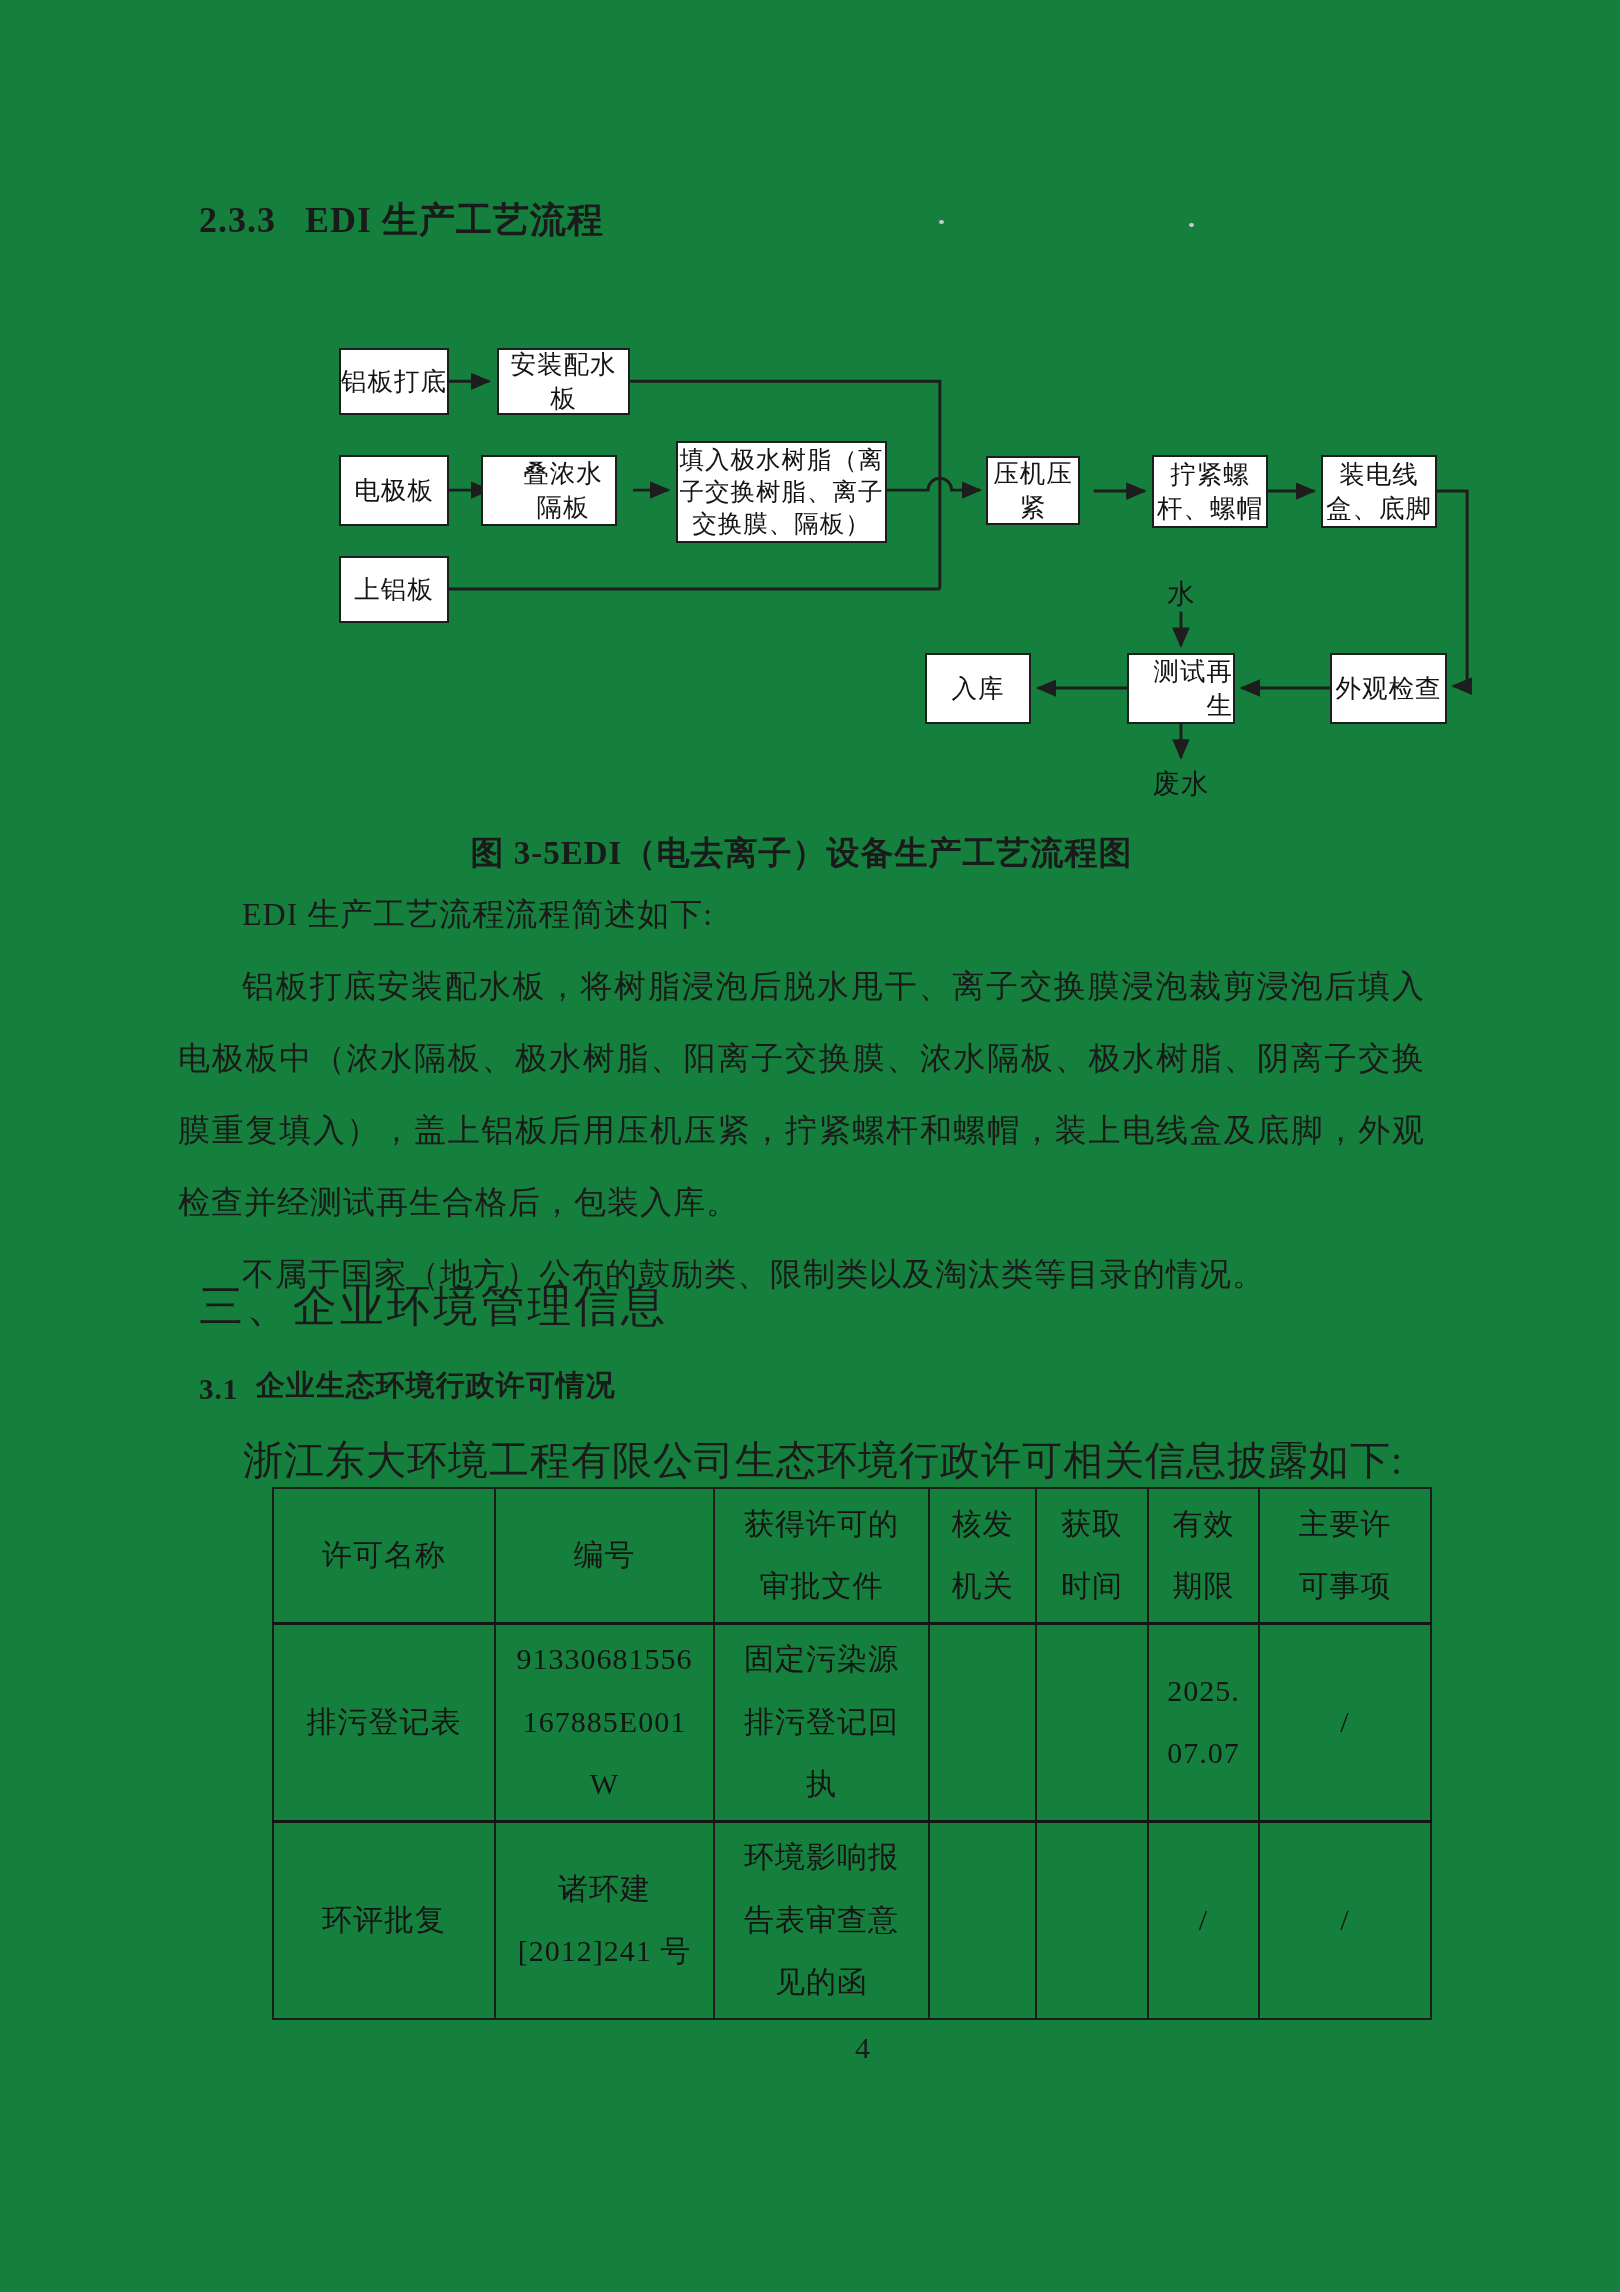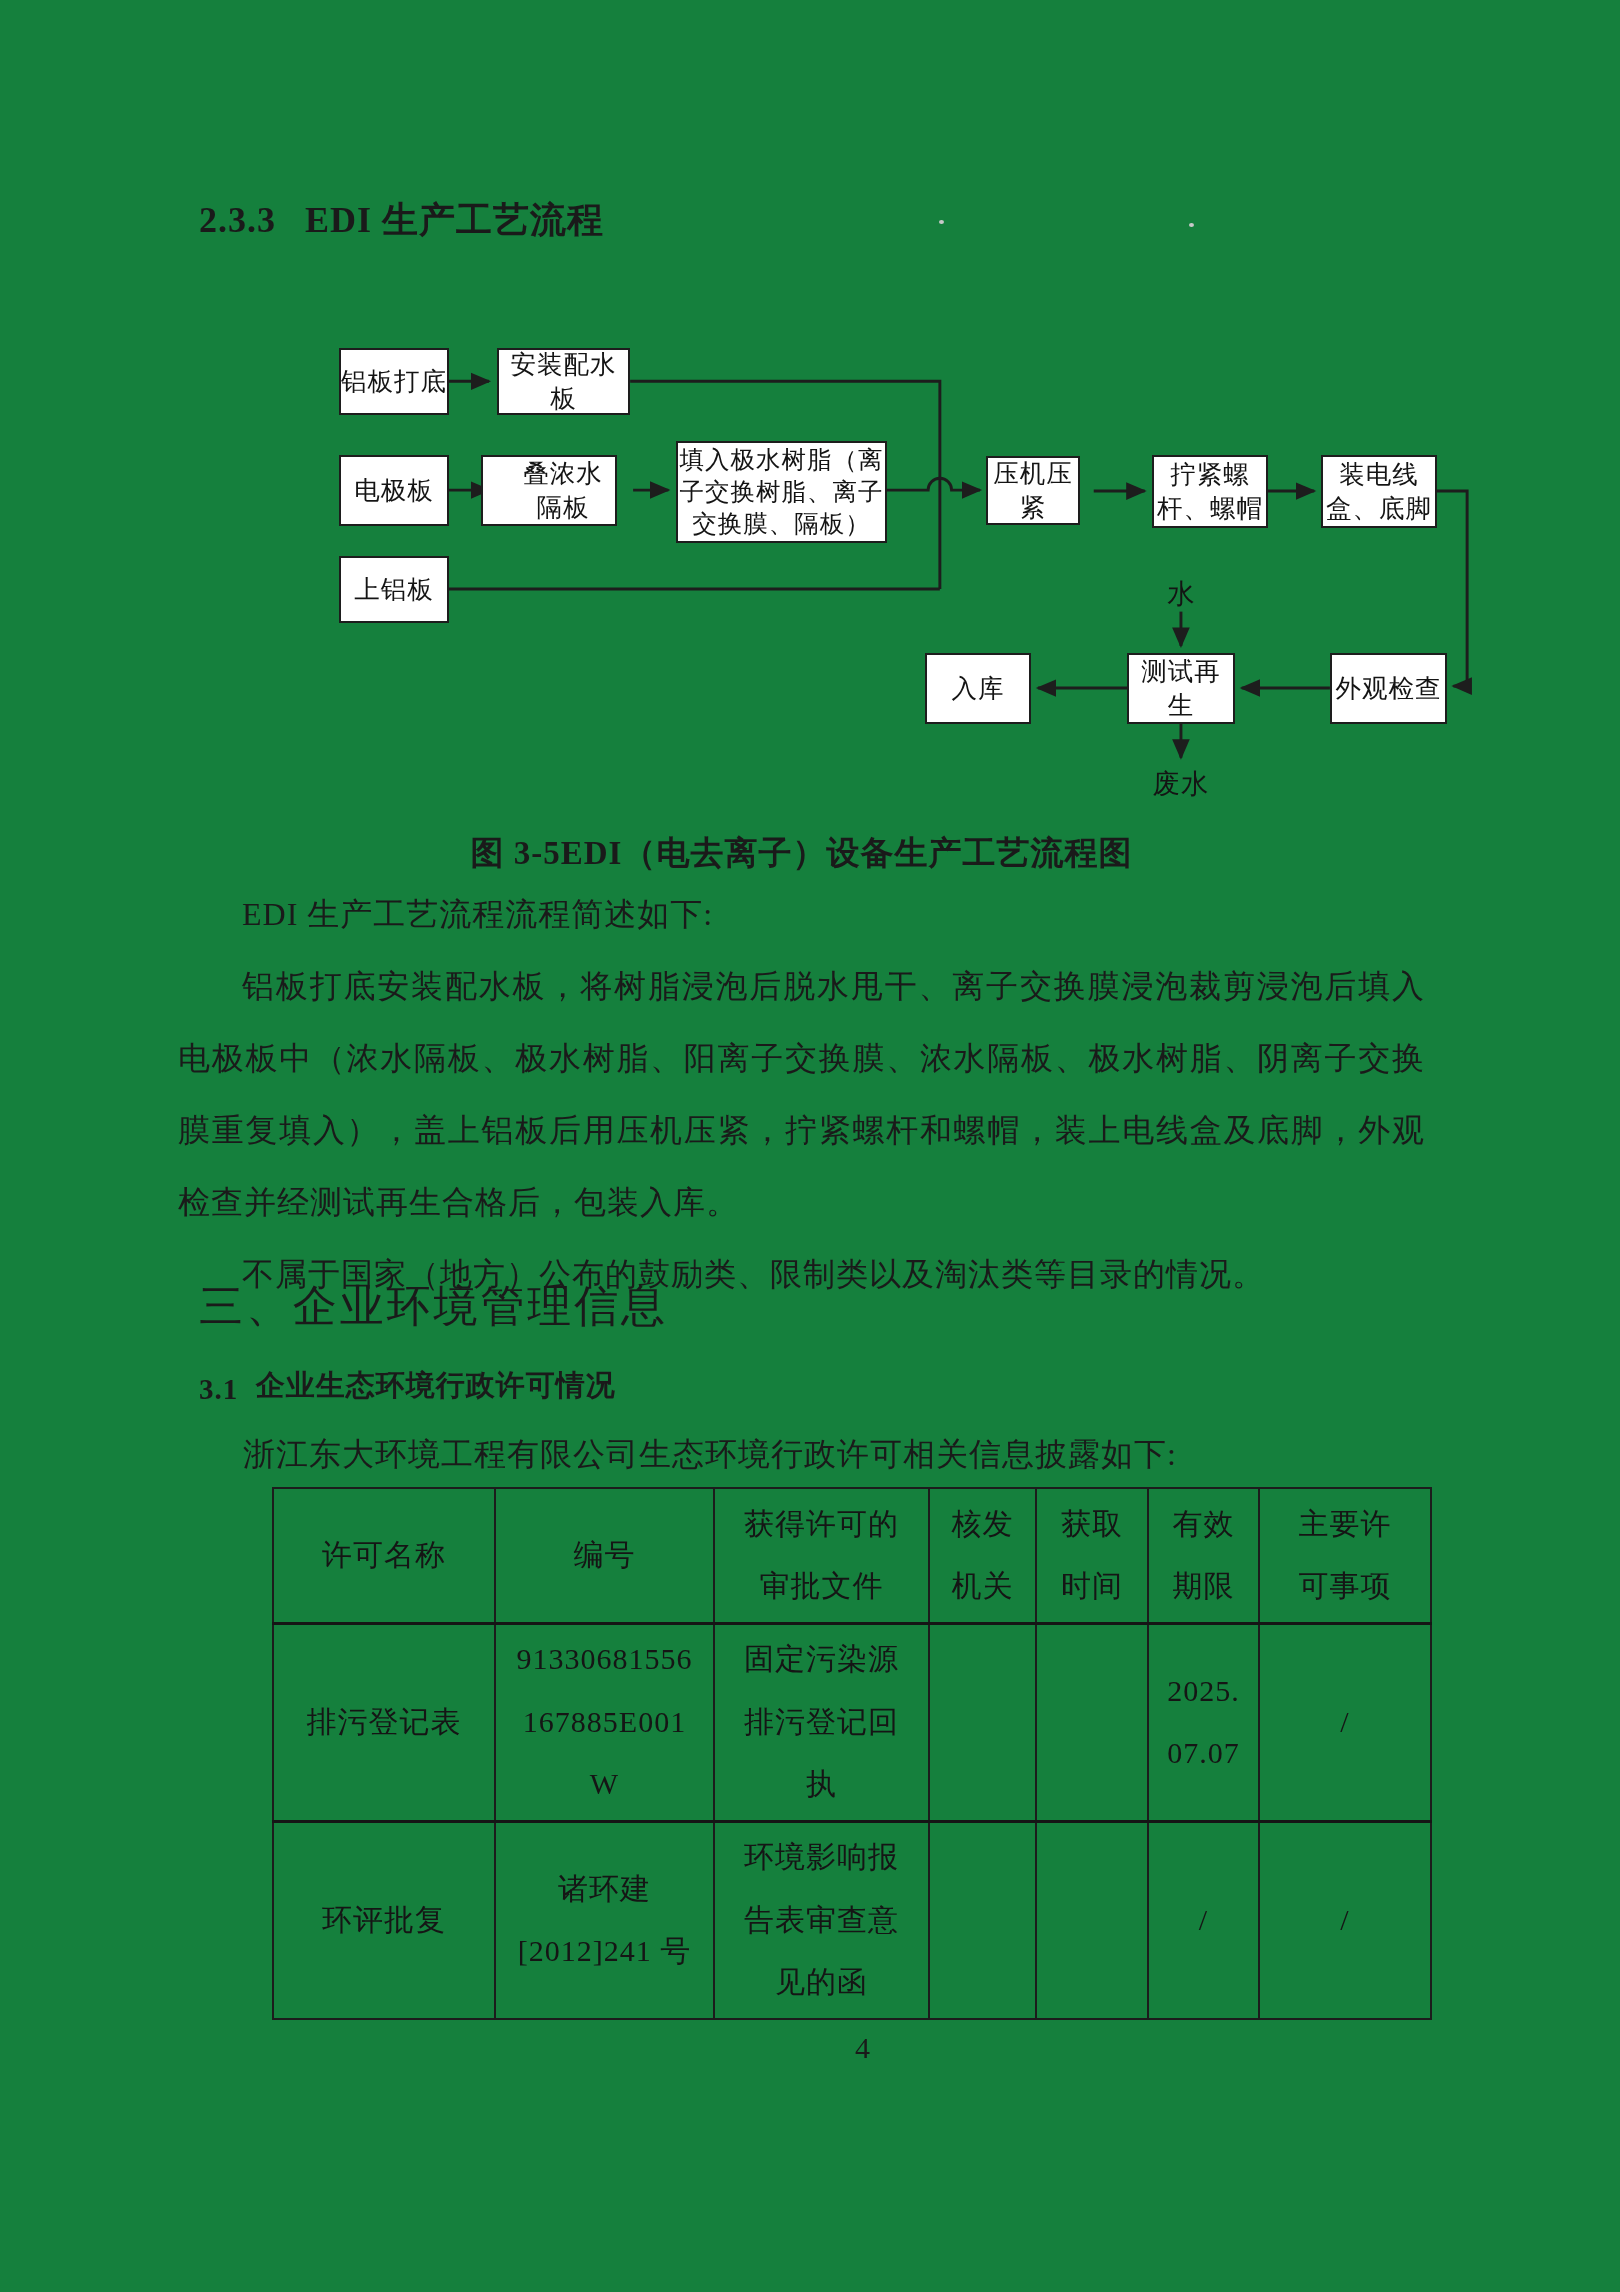--- a/index.html
+++ b/index.html
@@ -45,21 +45,21 @@
   
   .bodytext {
     position:absolute; left:178px; top:878px; width:1247px;
     font-size:32px; line-height:72px; text-align:justify;
     letter-spacing:1px;
   }
   .bodytext p { margin:0; }
   .bodytext p.indent { text-indent:2em; }
   .tbl-intro {
     position:absolute; left:243px; top:1433px;
-    font-size:32px; letter-spacing:1px;
+    font-size:40px; letter-spacing:1px;
   }
   
   table.permit {
     position:absolute; left:272px; top:1487px;
     border-collapse:collapse; table-layout:fixed;
     width:1157px; font-size:30px; color:#151515;
   }
   table.permit th, table.permit td {
     border:2px solid #1c1c1c; text-align:center; vertical-align:middle;
     white-space:pre-line; line-height:2.08; font-weight:normal;
@@ -119,21 +119,21 @@
     <div class="fc-box" style="left:676px; top:441px; width:211px; height:102px; font-size:24.5px;">填入极水树脂（离
 子交换树脂、离子
 交换膜、隔板）</div>
     <div class="fc-box" style="left:986px; top:456px; width:94px; height:69px;">压机压紧</div>
     <div class="fc-box" style="left:1152px; top:455px; width:116px; height:73px;">拧紧螺
 杆、螺帽</div>
     <div class="fc-box" style="left:1321px; top:455px; width:116px; height:73px;">装电线
 盒、底脚</div>
     <div class="fc-box" style="left:339px; top:556px; width:110px; height:67px;">上铝板</div>
     <div class="fc-box" style="left:925px; top:653px; width:106px; height:71px;">入库</div>
-    <div class="fc-box" style="left:1127px; top:653px; width:108px; height:71px;">测试再生</div>
+    <div class="fc-box" style="left:1127px; top:653px; width:108px; height:71px;text-align:right;">测试再生</div>
     <div class="fc-box" style="left:1330px; top:653px; width:117px; height:71px;">外观检查</div>
 
     <div class="fc-label" style="left:1152px; top:576px; width:59px;">水</div>
     <div class="fc-label" style="left:1142px; top:766px; width:78px;">废水</div>
   </div>
 
   <div class="caption">图 3-5EDI（电去离子）设备生产工艺流程图</div>
 
   <div class="bodytext">
     <p class="indent">EDI 生产工艺流程流程简述如下:</p>

